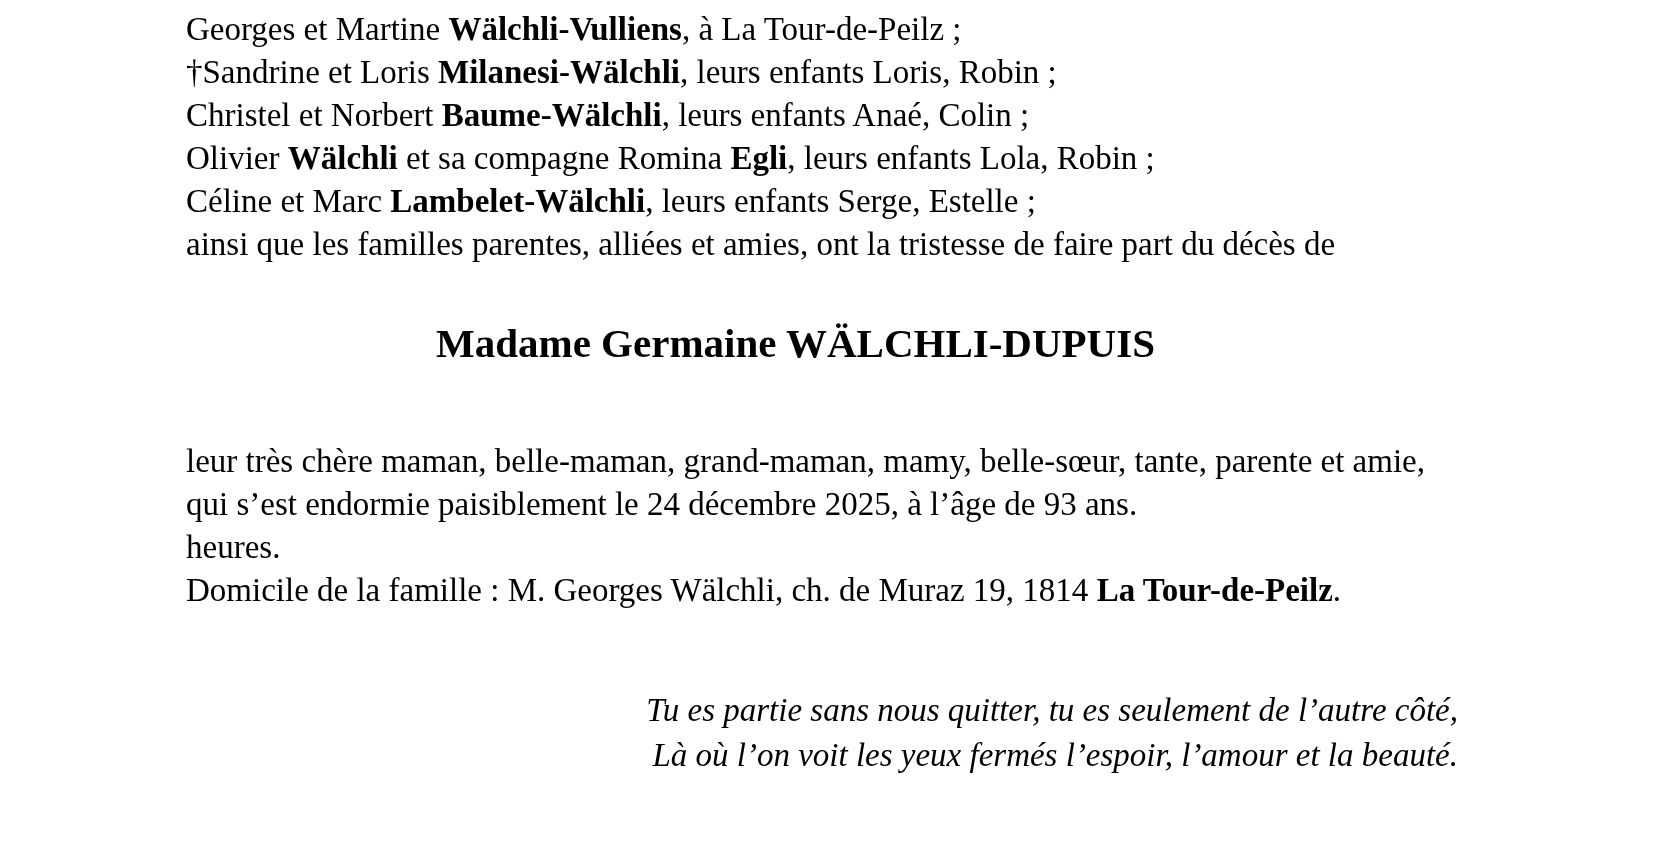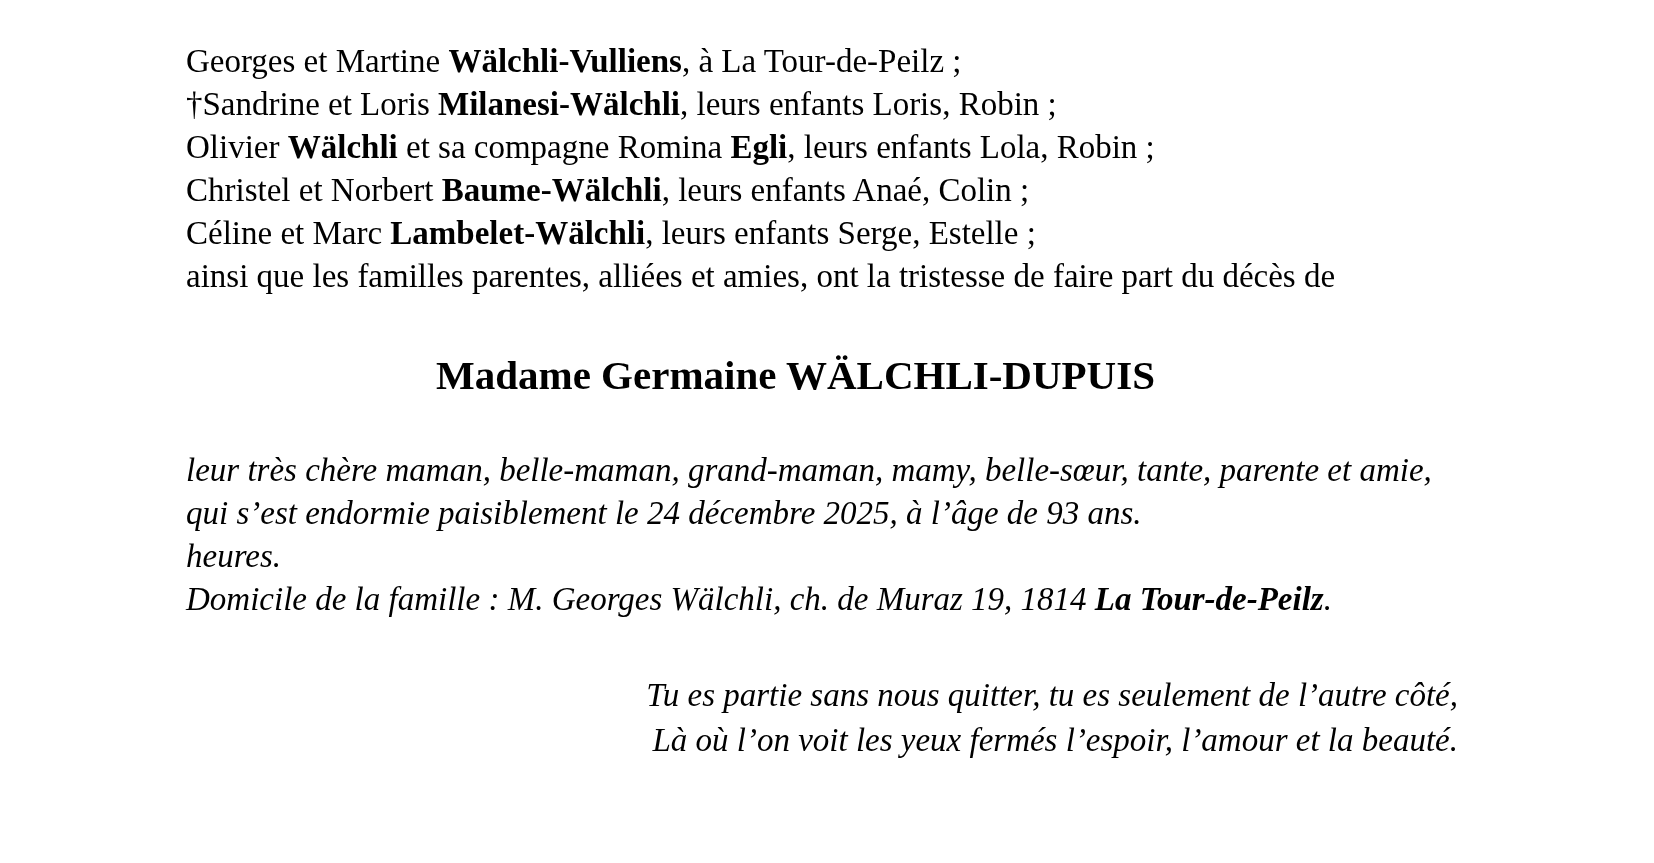--- a/index.html
+++ b/index.html
@@ -8,61 +8,61 @@
     background: #ffffff;
   }
   .page {
     position: relative;
     width: 1654px;
     height: 863px;
     background: #ffffff;
     color: #000000;
     font-family: "Liberation Serif", "DejaVu Serif", serif;
     box-sizing: border-box;
-    padding: 40px 196px 0 186px;
+    padding: 8px 196px 0 186px;
     overflow: hidden;
   }
   .family-list .line,
   .announcement .line {
     font-size: 33px;
     line-height: 43px;
     white-space: nowrap;
   }
   .b { font-weight: bold; }
   .deceased-title {
     font-size: 41px;
     font-weight: bold;
     line-height: 50px;
     text-align: center;
     margin: 52px 0 0 0;
     padding-right: 53px;
     white-space: nowrap;
   }
-  .announcement { margin-top: 49px; font-style: italic; }
+  .announcement { margin-top: 72px; }
   .verse {
-    margin-top: 52px;
+    margin-top: 76px;
     text-align: right;
     font-style: italic;
   }
   .verse .verse-line {
     font-size: 33px;
     line-height: 45px;
     white-space: nowrap;
   }
 </style>
 </head>
 <body>
 
 <div class="page">
 
   <section class="family-list">
     <div class="line"><span>Georges et Martine </span><span class="b">Wälchli-Vulliens</span><span>, à La Tour-de-Peilz ;</span></div>
     <div class="line"><span>†Sandrine et Loris </span><span class="b">Milanesi-Wälchli</span><span>, leurs enfants Loris, Robin ;</span></div>
+    <div class="line"><span>Christel et Norbert </span><span class="b">Baume-Wälchli</span><span>, leurs enfants Anaé, Colin ;</span></div>
     <div class="line"><span>Olivier </span><span class="b">Wälchli</span><span> et sa compagne Romina </span><span class="b">Egli</span><span>, leurs enfants Lola, Robin ;</span></div>
-    <div class="line"><span>Christel et Norbert </span><span class="b">Baume-Wälchli</span><span>, leurs enfants Anaé, Colin ;</span></div>
     <div class="line"><span>Céline et Marc </span><span class="b">Lambelet-Wälchli</span><span>, leurs enfants Serge, Estelle ;</span></div>
     <div class="line"><span>ainsi que les familles parentes, alliées et amies, ont la tristesse de faire part du décès de</span></div>
   </section>
 
   <h1 class="deceased-title">Madame Germaine WÄLCHLI-DUPUIS</h1>
 
   <section class="announcement">
     <div class="line"><span>leur très chère maman, belle-maman, grand-maman, mamy, belle-sœur, tante, parente et amie,</span></div>
     <div class="line"><span>qui s’est endormie paisiblement le 24 décembre 2025, à l’âge de 93 ans.</span></div>
     <div class="line"><span>heures.</span></div>

